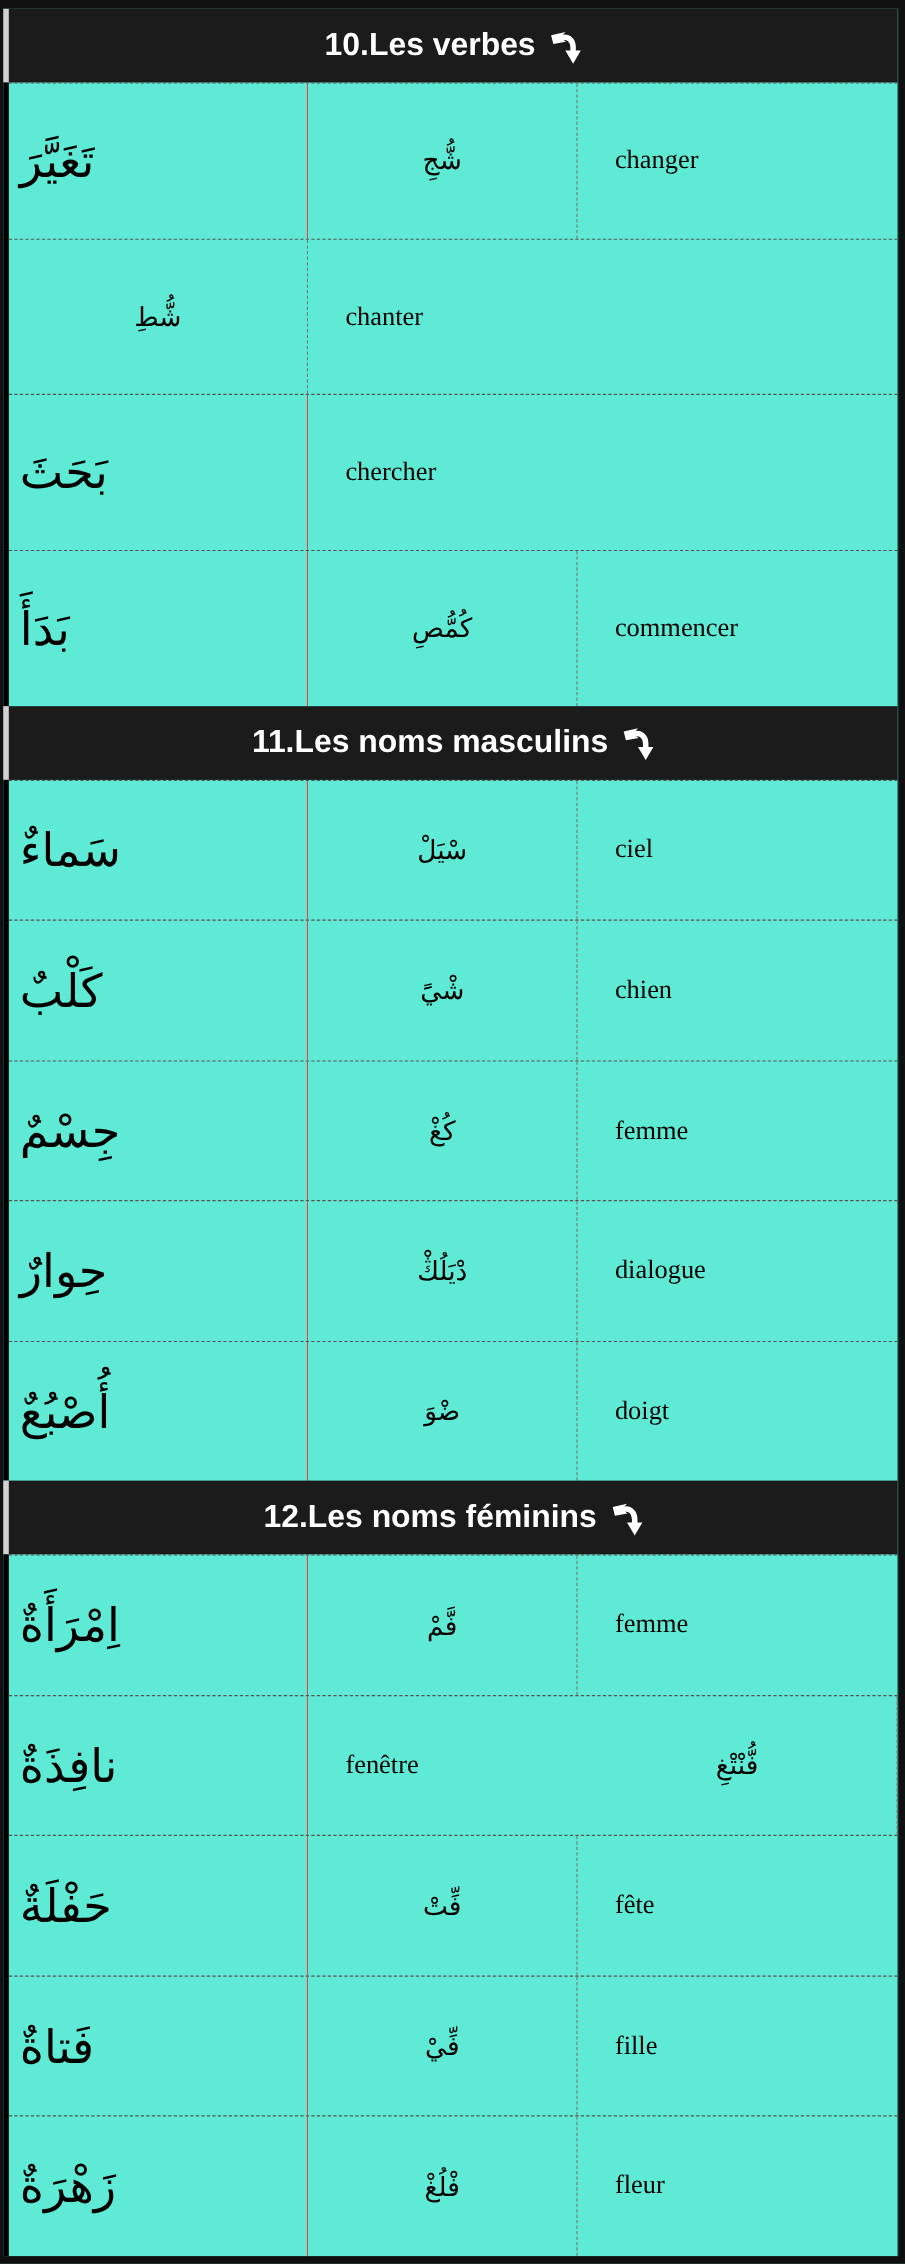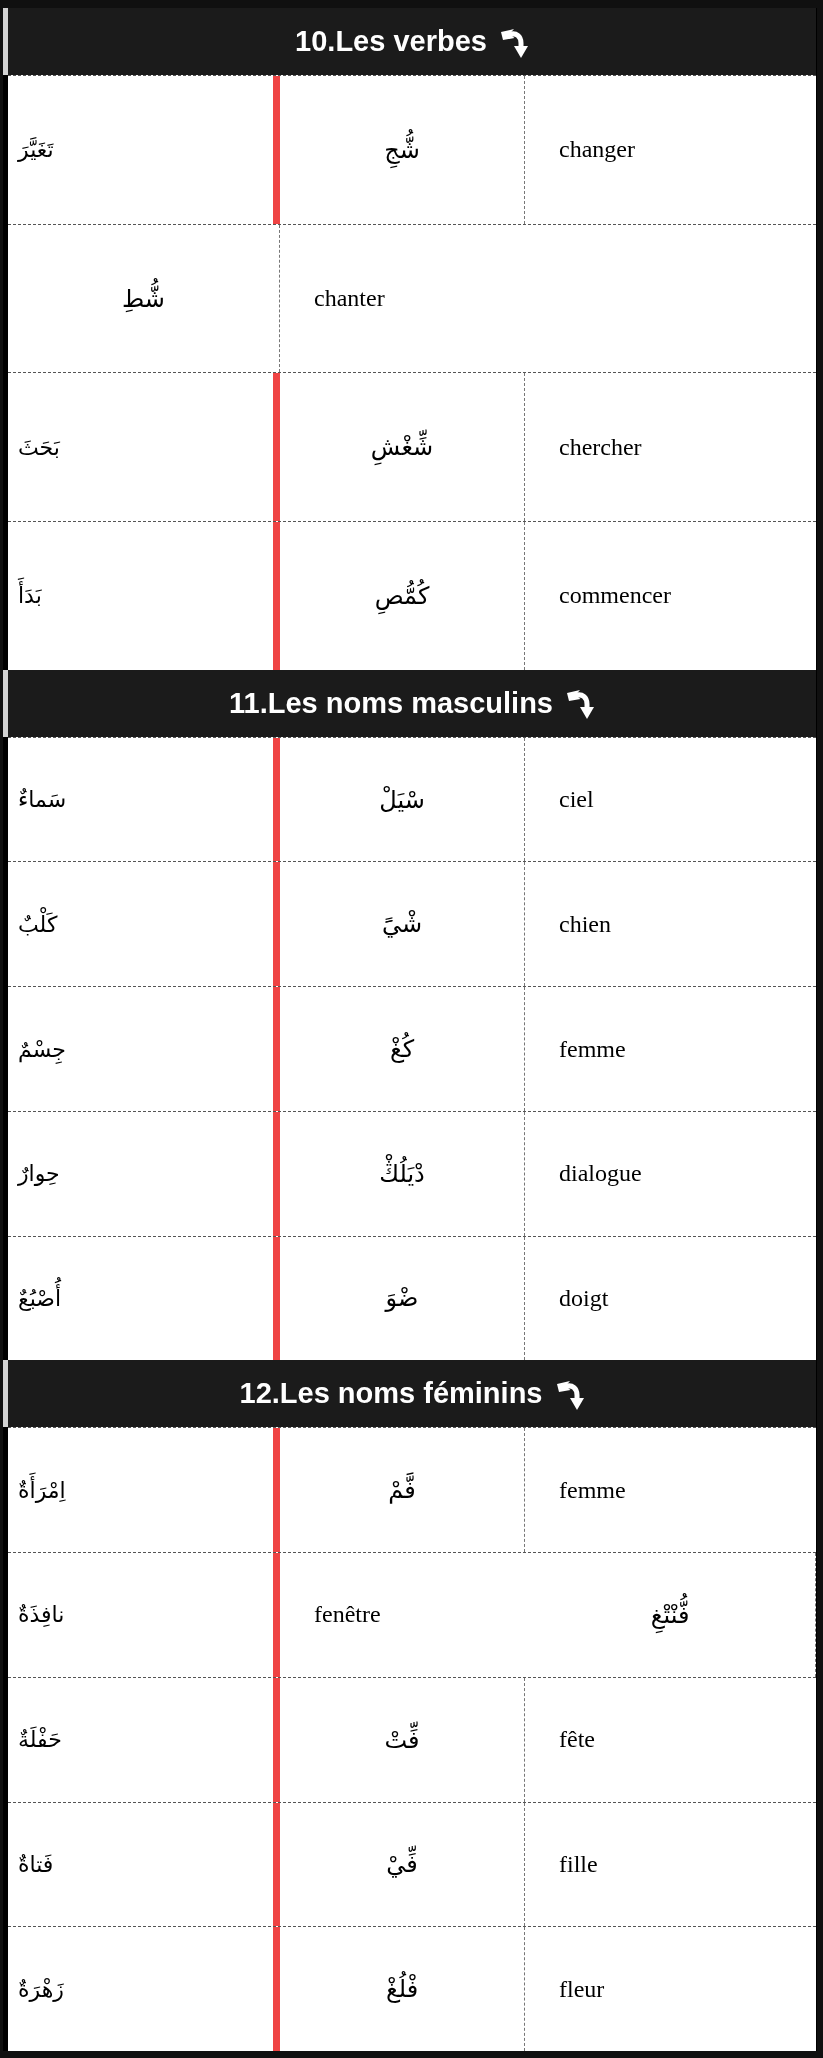--- a/index.html
+++ b/index.html
@@ -4,21 +4,21 @@
 <style>
   * { margin: 0; padding: 0; box-sizing: border-box; }
   body { background: #3a3a3a; font-family: "Liberation Sans", sans-serif; }
   .page {
     width: 823px; height: 2058px;
     background: #101010;
     padding: 8px 6px 7px 3px;
   }
   .table {
     width: 100%; height: 100%;
-    background: #ffffff;
+    background: #5eead4;
     display: flex; flex-direction: column;
     border-right: 1px solid #000;
   }
   .section-header {
     flex: 0 0 67px;
     background: #1b1b1b;
     border-left: 5px solid #d2d2d2;
     display: flex; align-items: center; justify-content: center;
     gap: 12px;
     color: #fff;
@@ -37,23 +37,23 @@
     flex: 1 1 0;
     display: grid;
     grid-template-columns: 272px 245px 1fr;
     border-top: 1px dashed #555;
   }
   .cell { display: flex; align-items: center; overflow: hidden; }
   .cell-arabic {
     justify-content: flex-end;
     direction: rtl;
     padding-left: 10px; padding-right: 40px;
-    border-right: 7px solid #ef4444;
+    border-right: 1px solid #ef4444;
     font-family: "DejaVu Sans", "DejaVu Serif", serif;
-    font-size: 22px; color: #000;
+    font-size: 42px; color: #000;
   }
   .cell-middle {
     justify-content: center;
     direction: rtl;
     border-right: 1px dashed #777;
     font-family: "DejaVu Sans", "DejaVu Serif", serif;
     font-size: 24px; color: #000;
   }
   .cell-french {
     justify-content: flex-start;
@@ -81,21 +81,20 @@
         <div class="cell cell-arabic">تَغَيَّرَ</div>
         <div class="cell cell-middle">شُّجِ</div>
         <div class="cell cell-french">changer</div>
       </div>
       <div class="vrow">
         <div class="cell cell-middle">شُّطِ</div>
         <div class="cell cell-french">chanter</div>
       </div>
       <div class="vrow">
         <div class="cell cell-arabic">بَحَثَ</div>
-        <div class="cell cell-middle">شِّغْشِ</div>
         <div class="cell cell-french">chercher</div>
       </div>
       <div class="vrow">
         <div class="cell cell-arabic">بَدَأَ</div>
         <div class="cell cell-middle">كُمُّصِ</div>
         <div class="cell cell-french">commencer</div>
       </div>
     </div>
 
     <div class="section-header">

